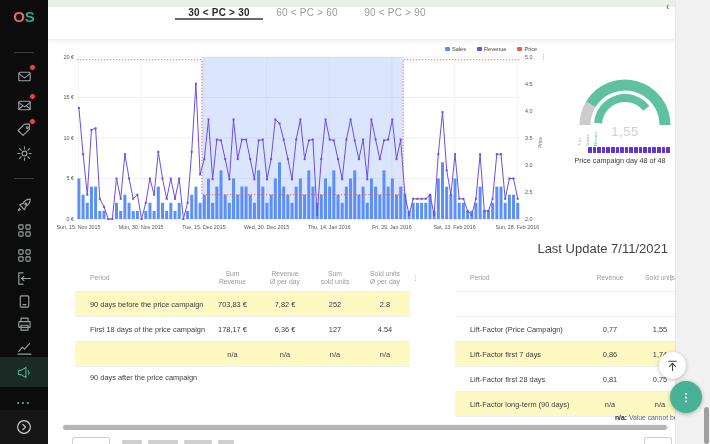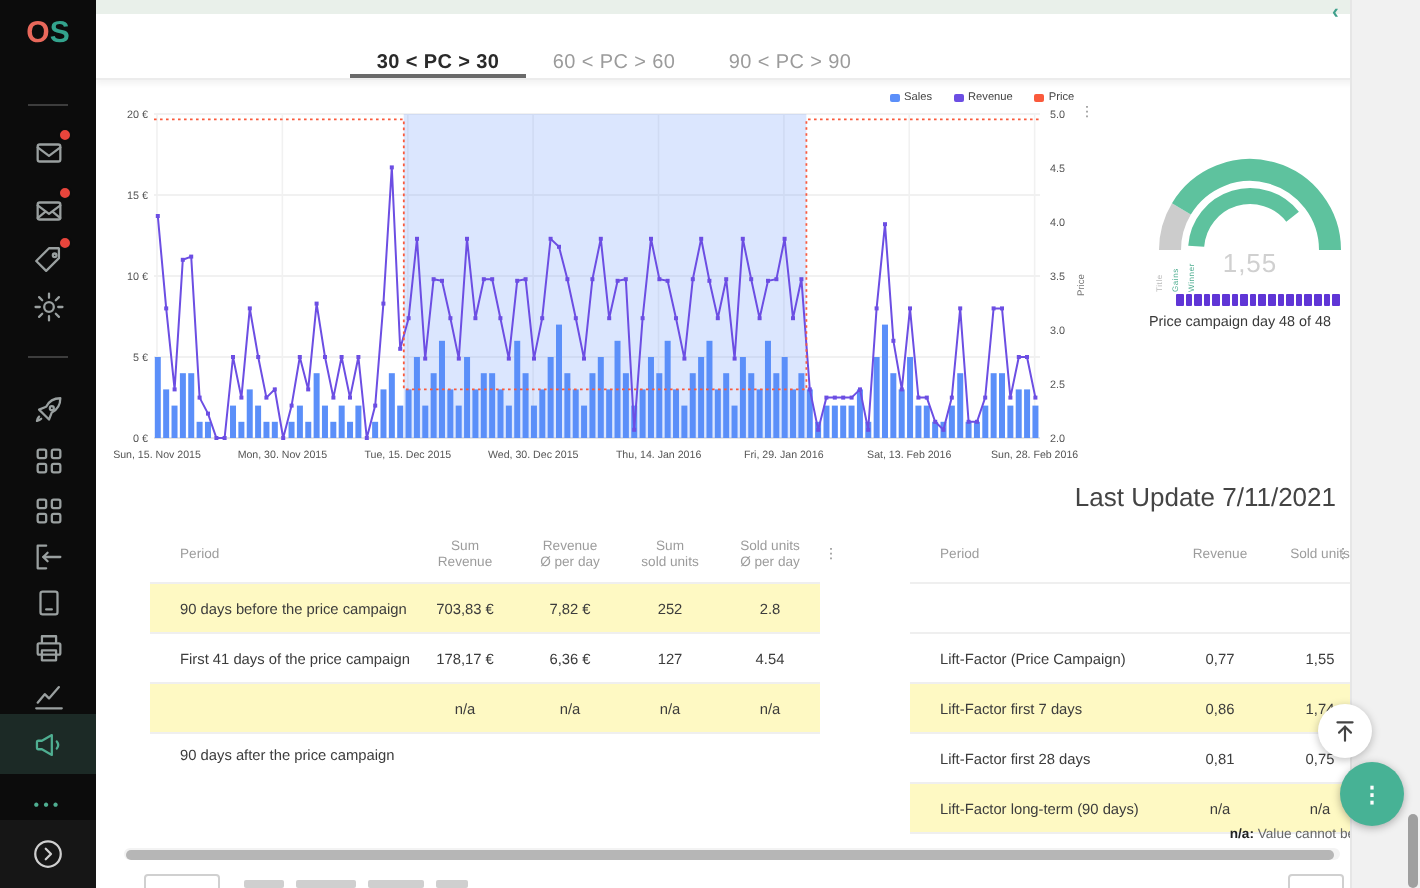--- a/index.html
+++ b/index.html
@@ -21,21 +21,21 @@
   .sbottom{position:absolute;left:0;top:410px;width:48px;height:34px;background:#161616;}
 
   
   .topstrip{position:absolute;left:48px;top:0;width:627px;height:7px;background:#e9f0ea;z-index:2;}
   .rightpanel{position:absolute;left:675px;top:0;width:35px;height:444px;background:#f1f1f1;border-left:1px solid #e6e6e6;z-index:25;}
   .collapse{position:absolute;left:666px;top:1px;color:#3fa08c;font-size:10px;font-weight:bold;z-index:26;}
 
   
   .tabbar{position:absolute;left:48px;top:7px;width:662px;height:33px;background:#fff;
           border-bottom:1px solid #ececec;box-shadow:0 2px 3px rgba(0,0,0,0.05);z-index:3;
-          display:flex;align-items:flex-end;padding-left:127px;box-sizing:border-box;}
+          display:flex;align-items:flex-start;padding-left:127px;box-sizing:border-box;}
   .tab{width:88px;display:flex;align-items:center;justify-content:center;font-size:10px;color:#9b9b9b;
        letter-spacing:.2px;border-bottom:2.5px solid transparent;box-sizing:border-box;cursor:pointer;}
   .tab.active{color:#2a2a2a;font-weight:bold;border-bottom-color:#6a6a6a;}
 
   
   .chartbox{position:absolute;left:60px;top:44px;width:500px;height:192px;z-index:4;}
   .chartbox svg{overflow:visible;}
   .legend{position:absolute;left:445px;top:46px;display:flex;gap:11px;z-index:5;}
   .litem{display:flex;align-items:center;gap:2.5px;font-size:5.6px;color:#444;}
   .lsw{width:4.5px;height:4.5px;border-radius:1px;}
@@ -519,21 +519,21 @@
         <span class="kebab theadkebab" style="left: 337px;">⋮</span>
       </div>
       <div class="trow alt">
         <div class="tcell period" style="width: 130px;">90 days before the price campaign</div>
         <div class="tcell" style="width: 55px;">703,83 €</div>
         <div class="tcell" style="width: 50px;">7,82 €</div>
         <div class="tcell" style="width: 50px;">252</div>
         <div class="tcell" style="width: 50px;">2.8</div>
       </div>
       <div class="trow">
-        <div class="tcell period" style="width: 130px;">First 41 days of the price campaign</div>
+        <div class="tcell period" style="width: 130px;">First 18 days of the price campaign</div>
         <div class="tcell" style="width: 55px;">178,17 €</div>
         <div class="tcell" style="width: 50px;">6,36 €</div>
         <div class="tcell" style="width: 50px;">127</div>
         <div class="tcell" style="width: 50px;">4.54</div>
       </div>
       <div class="trow alt">
         <div class="tcell period" style="width: 130px; margin-top: 47px;">90 days after the price campaign</div>
         <div class="tcell" style="width: 55px;">n/a</div>
         <div class="tcell" style="width: 50px;">n/a</div>
         <div class="tcell" style="width: 50px;">n/a</div>

